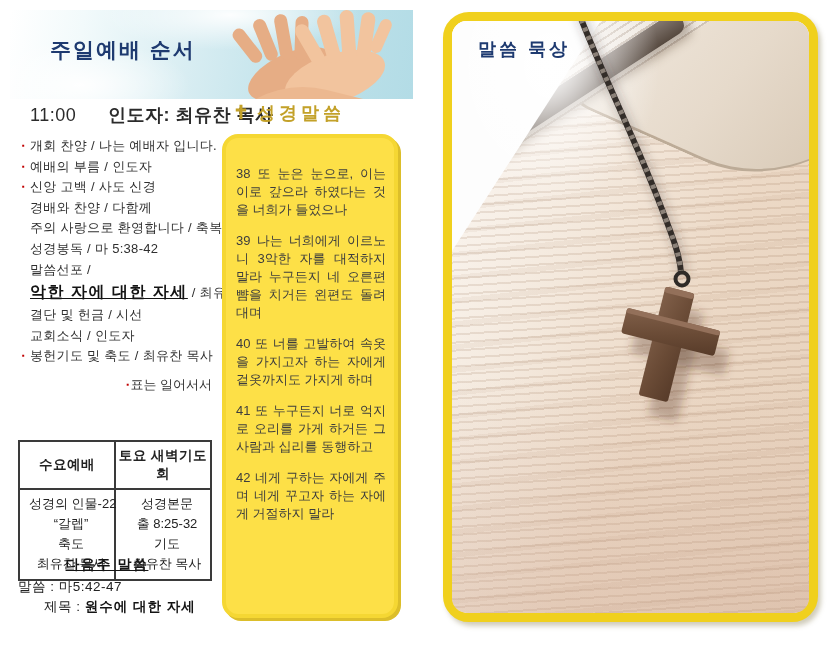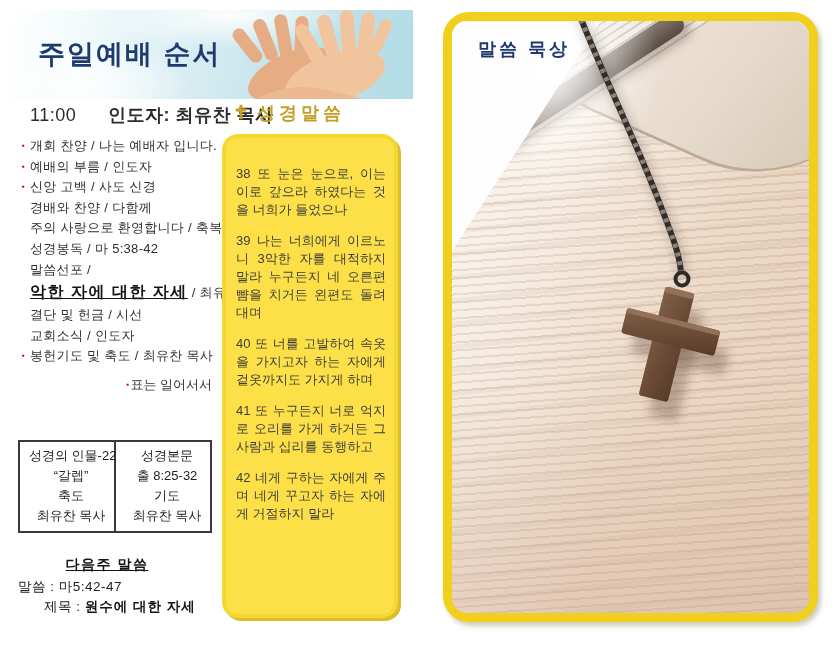--- a/index.html
+++ b/index.html
@@ -11,21 +11,21 @@
   
   .banner {
     position:absolute; left:10px; top:10px; width:403px; height:89px; overflow:hidden;
     background:linear-gradient(100deg,#ffffff 0%,#f2fafb 18%,#d8edf2 45%,#bfe2ea 72%,#b3dce6 100%);
   }
   .cloud { position:absolute; background:radial-gradient(closest-side, rgba(255,255,255,.95), rgba(255,255,255,0)); }
   .cloud.c1 { left:-40px; top:30px; width:220px; height:90px; }
   .cloud.c2 { left:90px; top:-30px; width:260px; height:70px; }
   .hands-svg { position:absolute; right:0; top:0; height:89px; }
   .banner-title {
-    position:absolute; left:28px; top:26px; font-size:27px; font-weight:bold;
+    position:absolute; left:40px; top:26px; font-size:21px; font-weight:bold;
     color:#1e3a70; letter-spacing:2px;
   }
   
   .time-row { position:absolute; left:30px; top:103px; width:383px; font-size:18px; color:#2b2b2b; }
   .time-row .t { display:inline-block; width:42px; letter-spacing:.5px; }
   .time-row .leader { margin-left:31px; font-weight:bold; letter-spacing:.5px; }
   
   .order { position:absolute; left:22px; top:138px; width:392px; font-size:13px; letter-spacing:.3px; }
   .order-item { line-height:16px; margin-bottom:4.6px; white-space:nowrap; }
   .bullet { display:inline-block; width:8px; color:#c00000; font-size:8px; vertical-align:2px; }
@@ -165,20 +165,24 @@
     <div class="order-item"><span class="bullet"></span><span>교회소식 / 인도자</span></div>
     <div class="order-item"><span class="bullet">▪</span><span>봉헌기도 및 축도 / 최유찬 목사</span></div>
   </div>
 
   <div class="standing-note">
     <span class="bullet">▪</span><span>표는 일어서서</span>
   </div>
 
   <table class="week-table">
     <tbody>
+        <tr>
+      <th>수요예배</th>
+      <th>토요 새벽기도회</th>
+    </tr>
     <tr>
       <td>
         <div class="cell-line">성경의 인물-22</div>
         <div class="cell-line">“갈렙”</div>
         <div class="cell-line">축도</div>
         <div class="cell-line">최유찬 목사</div>
       </td>
       <td>
         <div class="cell-line">성경본문</div>
         <div class="cell-line">출 8:25-32</div>

